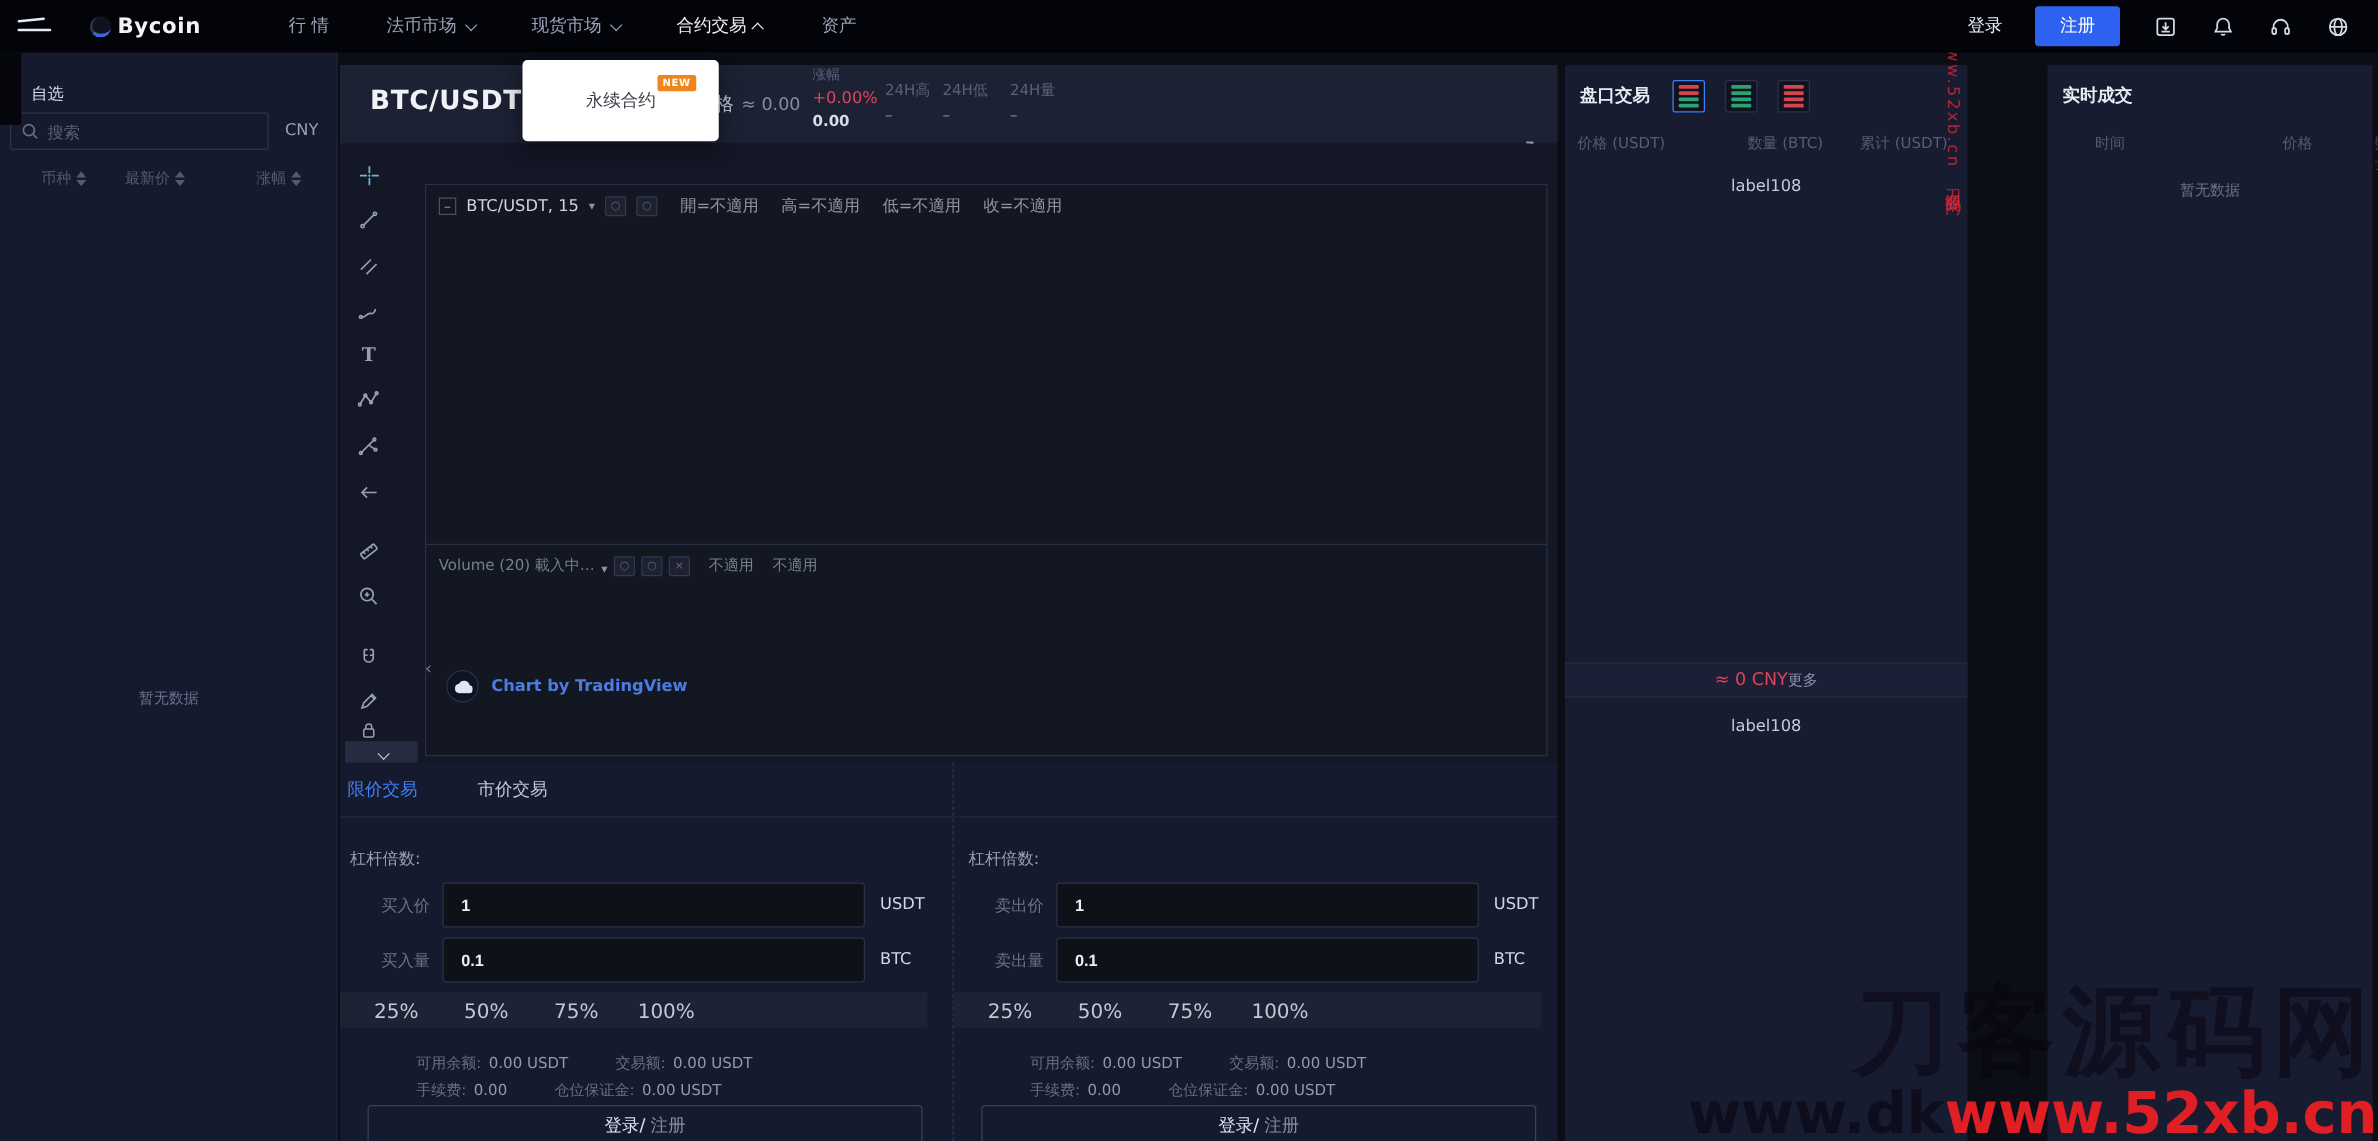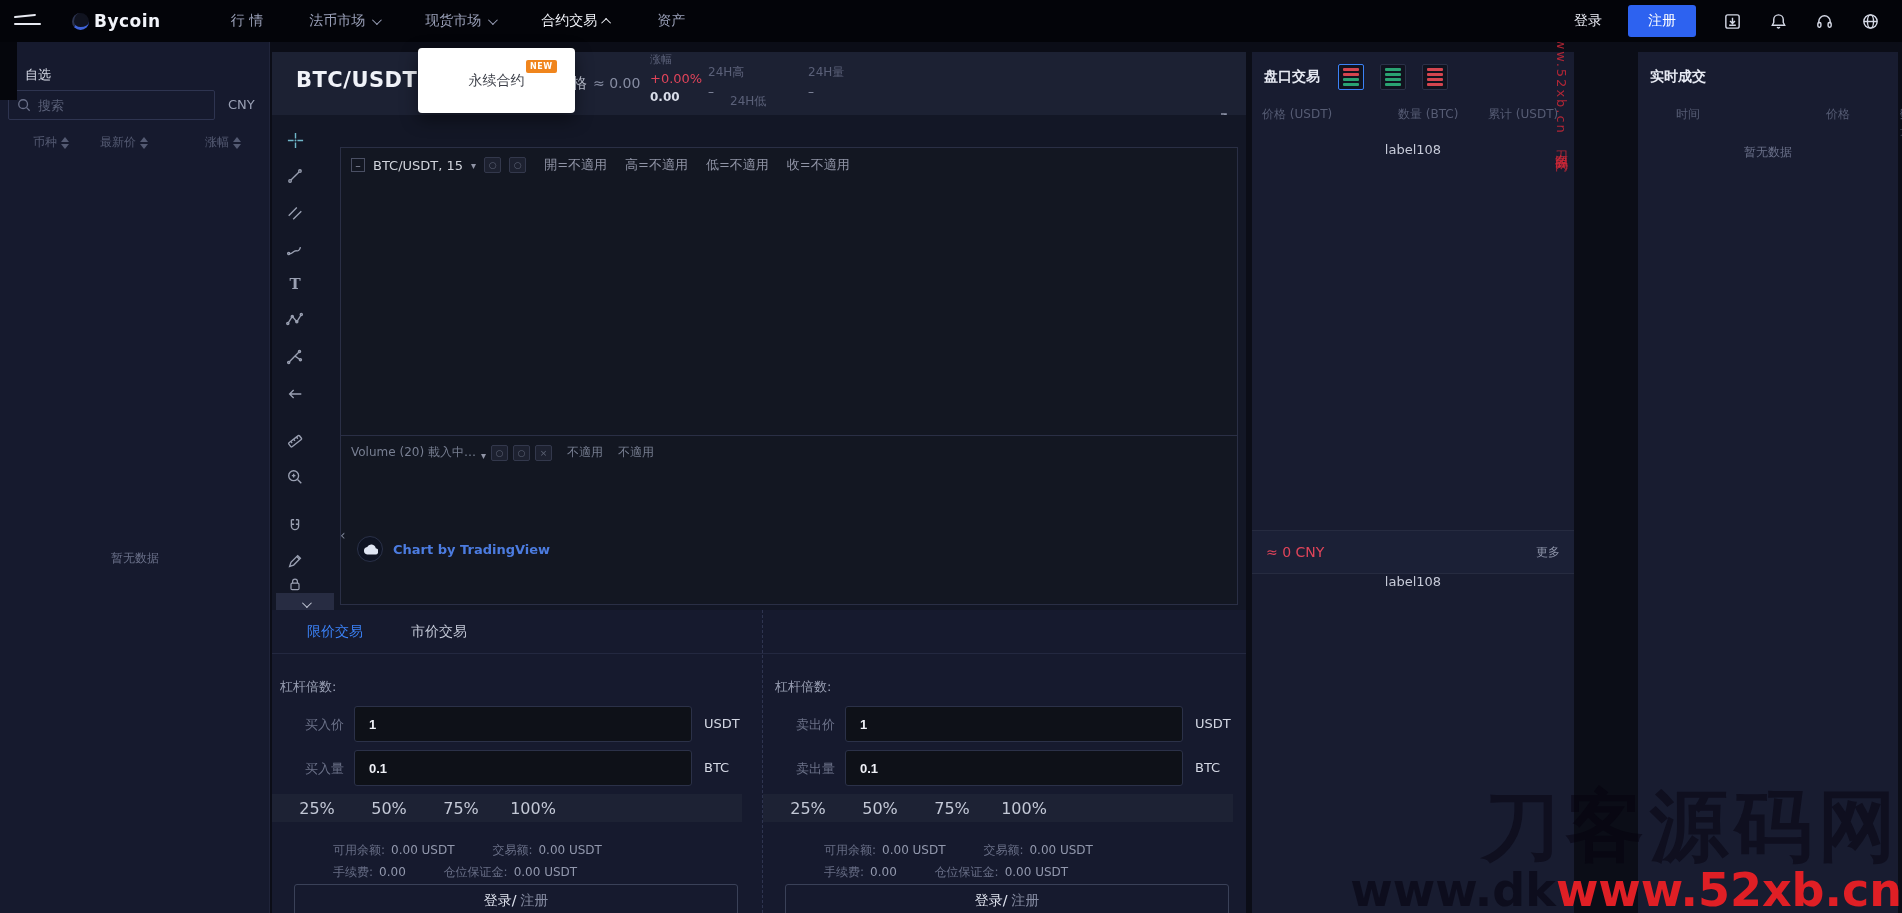--- a/index.html
+++ b/index.html
@@ -109,21 +109,21 @@
              display:flex; align-items:center; justify-content:center; }
   .tv-logo svg { fill:#dfe5f2; }
   .tv-text { color:#4c7ce0; font-size:13px; font-weight:bold; cursor:pointer; }
   .collapse-handle { position:absolute; left:-1px; top:373px; width:10px; height:28px; color:#787f92;
                      font-size:14px; display:flex; align-items:center; cursor:pointer; }
 
   
   #trade-region { position:absolute; left:0; top:558px; width:974px; height:303px; background:#161a2e; }
   .trade-tabs { position:absolute; left:0; top:0; width:100%; height:44px; border-bottom:1px solid #232840;
                 display:flex; align-items:center; }
-  .trade-tab { margin-left:35px; font-size:14px; color:#c3c8d6; cursor:pointer; }
+  .trade-tab { margin-left:6px; font-size:14px; color:#c3c8d6; cursor:pointer; }
   .trade-tab.active { color:#3b82f7; }
   .trade-tab + .trade-tab { margin-left:48px; }
   .lev-label { position:absolute; top:68px; color:#9ba1b5; font-size:13px; }
   .tcol { position:absolute; top:0; width:478px; height:303px; }
   .tcol.right { border-left:1px dashed #2e3450; }
   .frow { position:absolute; left:0; width:100%; height:36px; }
   .frow .flabel { position:absolute; left:0px; width:72px; text-align:right; top:10px; color:#6b7188; font-size:13px; }
   .frow input { position:absolute; left:82px; top:0; width:338px; height:36px; background:#0e1118;
                 border:1px solid #2b3148; border-radius:3px; color:#eef0f6; font-size:13px; font-weight:bold;
                 padding-left:14px; outline:none; }
@@ -146,23 +146,23 @@
   .ob-title { position:absolute; left:12px; top:16px; color:#e8ebf4; font-size:14px; font-weight:bold; }
   .ob-icons { position:absolute; left:86px; top:12px; display:flex; gap:16px; }
   .ob-ico { width:26px; height:26px; background:#10131f; border:1px solid #2b3148; border-radius:2px;
             display:flex; flex-direction:column; justify-content:center; gap:2px; padding:0 4px; cursor:pointer; }
   .ob-ico.active { border-color:#3b82f7; }
   .ob-ico i { display:block; height:3px; border-radius:1px; }
   .bar-r { background:#d4454f; } .bar-g { background:#2aa372; }
   .ob-cols { position:absolute; left:0; top:54px; width:100%; font-size:12px; color:#565c74; }
   .ob-cols span { position:absolute; }
   .ob-row-ph { position:absolute; left:0; width:100%; text-align:center; color:#c6cad8; font-size:13px; }
-  .ob-summary { position:absolute; left:0; top:478px; width:100%; height:44px; background:#1b2036;
+  .ob-summary { position:absolute; left:0; top:478px; width:100%; height:28px; background:#1b2036;
                 border-top:1px solid #262b40; border-bottom:1px solid #262b40;
-                display:flex; align-items:center; justify-content:space-between; padding:0 14px; }
+                display:flex; align-items:center; justify-content:center; padding:0 14px; }
   .ob-sum-val { color:#e0445a; font-size:14px; }
   .ob-more { color:#8d93a8; font-size:12px; cursor:pointer; }
 
   
   #trades { position:absolute; left:1638px; top:52px; width:260px; height:861px; background:#181c30; }
   .tr-title { position:absolute; left:12px; top:16px; color:#e8ebf4; font-size:14px; font-weight:bold; }
   .tr-cols { position:absolute; left:0; top:54px; width:100%; font-size:12px; color:#565c74; }
   .tr-cols span { position:absolute; }
   .tr-empty { position:absolute; left:0; top:92px; width:100%; text-align:center; color:#6a7089; font-size:12px; }
 
@@ -293,21 +293,21 @@
     </div>
     <div class="tk-change">
       <div class="lb">涨幅</div>
       <div class="pct">+0.00%</div>
       <div class="abs">0.00</div>
     </div>
     <div class="tk-stat" style="left:436px;">
       <div class="lb">24H高</div>
         <div class="vl">–</div>
     </div>
-    <div class="tk-stat" style="left:458px;margin-top:29px;">
+    <div class="tk-stat" style="left:482px;">
       <div class="lb">24H低</div>
         <div class="vl">–</div>
     </div>
     <div class="tk-stat" style="left:536px;">
       <div class="lb">24H量</div>
         <div class="vl">–</div>
     </div>
   </div>
 
   <span class="expand-ico">

